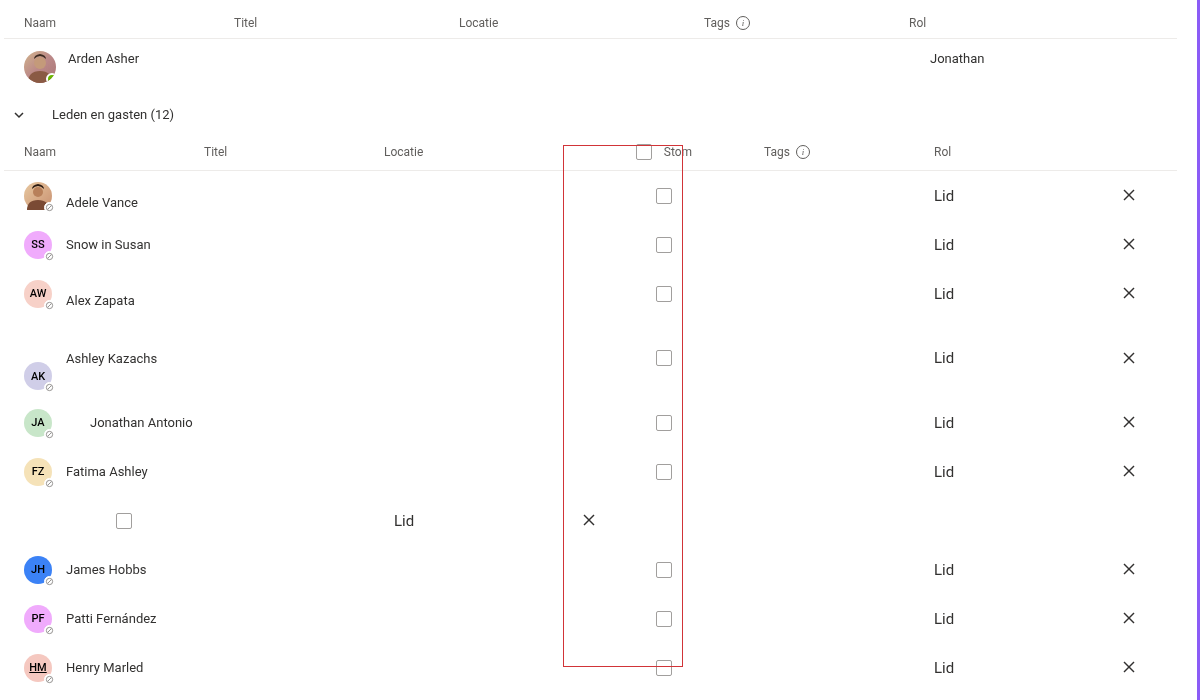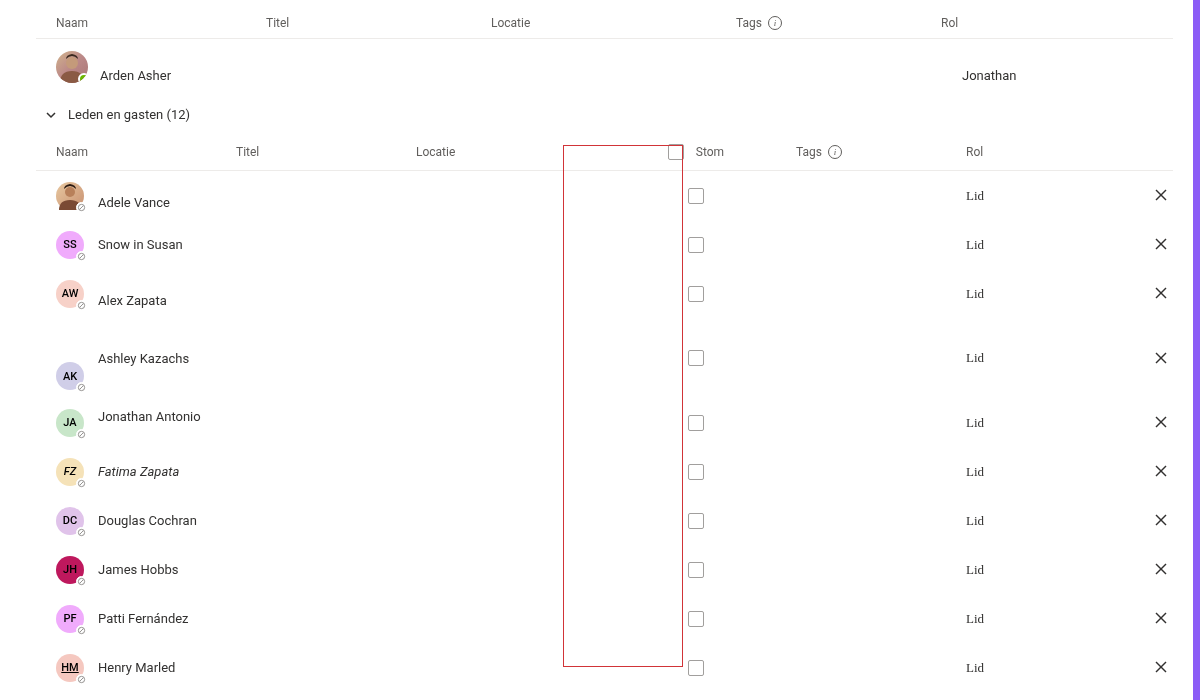--- a/index.html
+++ b/index.html
@@ -11,41 +11,41 @@
     font-family: "Segoe UI", -apple-system, BlinkMacSystemFont, Roboto, sans-serif;
     font-size: 13px;
     color: #323130;
     background: #ffffff;
     width: 1200px;
     height: 700px;
     overflow: hidden;
     position: relative;
   }
   .container {
-    padding: 10px 20px 0 36px;
-    border-right: 7px solid #8b5cf6;
+    padding: 10px 20px 0 4px;
+    border-right: 3px solid #8b5cf6;
     height: 700px;
   }
   .top-header-row {
     display: flex;
     align-items: center;
     padding: 6px 0 8px 20px;
     color: #605e5c;
     font-size: 12px;
     border-bottom: 1px solid #edebe9;
   }
   .col-name-top { flex: 0 0 210px; }
   .col-title-top { flex: 0 0 225px; }
   .col-loc-top { flex: 0 0 245px; }
   .col-tags-top { flex: 0 0 205px; display:flex; align-items:center; gap:6px;}
   .col-role-top { flex: 0 0 200px; }
 
   .owner-row {
     display: flex;
-    align-items: flex-end;
+    align-items: flex-start;
     padding: 12px 0 14px 20px;
   }
   .avatar-photo {
     width: 32px;
     height: 32px;
     border-radius: 50%;
     background: linear-gradient(135deg,#d2b48c 0%,#b88 50%,#a77 100%);
     position: relative;
     margin-right: 12px;
     flex-shrink: 0;
@@ -64,21 +64,21 @@
   }
   .owner-name { flex: 0 0 862px; font-size:13px; color:#323130;}
   .owner-role { font-size: 13px; color:#323130;}
 
   .section-header {
     display: flex;
     align-items: center;
     padding: 10px 0 14px 8px;
     font-size: 13px;
     color:#323130;
-    gap:10px;
+    gap:26px;
   }
   .chevron {
     width:14px; height:14px;
     display:inline-flex; align-items:center; justify-content:center;
   }
   .chevron svg { width:12px; height:12px; stroke:#323130; stroke-width:1.5; fill:none;}
 
   .sub-header-row {
     display: flex;
     align-items: center;
@@ -94,21 +94,21 @@
   .col-tags { flex: 0 0 170px; display:flex; align-items:center; gap:6px;}
   .col-role { flex: 0 0 180px; text-align:left;}
   .col-remove { flex: 0 0 30px; text-align:center;}
 
   .member-row {
     display: flex;
     align-items: center;
     padding: 8px 0 8px 20px;
     min-height: 49px;
   }
-  .member-row .col-role { color:#323130; font-size:13px;font-family:Liberation Serif, serif;}
+  .member-row .col-role { color:#323130; font-size:15px;}
   .avatar-initials {
     width: 28px;
     height: 28px;
     border-radius: 50%;
     display:flex;
     align-items:center;
     justify-content:center;
     font-size:11px;
     font-weight:500;
     color:#000;
@@ -161,21 +161,21 @@
   .highlight-box {
     position:absolute;
     border:1.5px solid #d13438;
     pointer-events:none;
   }
   .bg-coral { background:#f7d1c8; }
   .bg-lavender { background:#d0cee8;margin-top:36px; }
   .bg-green { background:#c8e6c9; }
   .bg-amber { background:#f5e2b8; }
   .bg-purple { background:#e0c3ea; }
-  .bg-teal { background:#be185d; }
+  .bg-teal { background:#3b82f6; }
   .bg-pink { background:#f0abfc; }
   .bg-salmon { background:#f5c8c0;text-decoration:underline; }
 </style>
 </head>
 <body>
 
 <div class="container">
 
   <div class="top-header-row">
     <div class="col-name-top">Naam</div>
@@ -316,21 +316,21 @@
         <div class="col-tags"></div>
         <div class="col-role">Lid</div>
         <div class="col-remove"><span class="remove-x">
             <svg viewBox="0 0 14 14">
               <line x1="2" y1="2" x2="12" y2="12"></line>
               <line x1="12" y1="2" x2="2" y2="12"></line>
             </svg>
           </span></div>
       </div>
       <div class="member-row">
-        <div class="col-name" style="display: flex; flex: 0 0 540px;">
+        <div class="col-name" style="display: flex; align-items: center; flex: 0 0 540px; gap: 24px;">
           <div class="avatar-initials bg-green">JA<span class="offline-badge">
               <svg viewBox="0 0 10 10">
                 <circle cx="5" cy="5" r="3.5" fill="none" stroke="#8a8886" stroke-width="1"></circle>
                 <line x1="3" y1="7" x2="7" y2="3" stroke="#8a8886" stroke-width="1"></line>
               </svg>
             </span></div>
           <span class="member-name">Jonathan Antonio</span>
         </div>
         <div class="col-mute">
           <span class="checkbox"></span>
@@ -338,51 +338,42 @@
         <div class="col-tags"></div>
         <div class="col-role">Lid</div>
         <div class="col-remove"><span class="remove-x">
             <svg viewBox="0 0 14 14">
               <line x1="2" y1="2" x2="12" y2="12"></line>
               <line x1="12" y1="2" x2="2" y2="12"></line>
             </svg>
           </span></div>
       </div>
       <div class="member-row">
-        <div class="col-name" style="display: flex; align-items: center; flex: 0 0 540px; font-style: italic;">
+        <div class="col-name" style="display: flex; align-items: center; flex: 0 0 540px;">
           <div class="avatar-initials bg-amber">FZ<span class="offline-badge">
               <svg viewBox="0 0 10 10">
                 <circle cx="5" cy="5" r="3.5" fill="none" stroke="#8a8886" stroke-width="1"></circle>
                 <line x1="3" y1="7" x2="7" y2="3" stroke="#8a8886" stroke-width="1"></line>
               </svg>
             </span></div>
-          <span class="member-name">Fatima Zapata</span>
-        </div>
-        <div class="col-mute">
-          <span class="checkbox"></span>
-        </div>
-        <div class="col-tags"></div>
-        <div class="col-role">Lid</div>
-        <div class="col-remove"><span class="remove-x">
-            <svg viewBox="0 0 14 14">
-              <line x1="2" y1="2" x2="12" y2="12"></line>
-              <line x1="12" y1="2" x2="2" y2="12"></line>
-            </svg>
-          </span></div>
-      </div>
-      <div class="member-row">
-        <div class="col-name" style="display: flex; align-items: center; flex: 0 0 540px;">
-          <div class="avatar-initials bg-purple">DC<span class="offline-badge">
-              <svg viewBox="0 0 10 10">
-                <circle cx="5" cy="5" r="3.5" fill="none" stroke="#8a8886" stroke-width="1"></circle>
-                <line x1="3" y1="7" x2="7" y2="3" stroke="#8a8886" stroke-width="1"></line>
-              </svg>
-            </span></div>
-          <span class="member-name">Douglas Cochran</span>
-        </div>
+          <span class="member-name">Fatima Ashley</span>
+        </div>
+        <div class="col-mute">
+          <span class="checkbox"></span>
+        </div>
+        <div class="col-tags"></div>
+        <div class="col-role">Lid</div>
+        <div class="col-remove"><span class="remove-x">
+            <svg viewBox="0 0 14 14">
+              <line x1="2" y1="2" x2="12" y2="12"></line>
+              <line x1="12" y1="2" x2="2" y2="12"></line>
+            </svg>
+          </span></div>
+      </div>
+      <div class="member-row">
         <div class="col-mute">
           <span class="checkbox"></span>
         </div>
         <div class="col-tags"></div>
         <div class="col-role">Lid</div>
         <div class="col-remove"><span class="remove-x">
             <svg viewBox="0 0 14 14">
               <line x1="2" y1="2" x2="12" y2="12"></line>
               <line x1="12" y1="2" x2="2" y2="12"></line>
             </svg>

